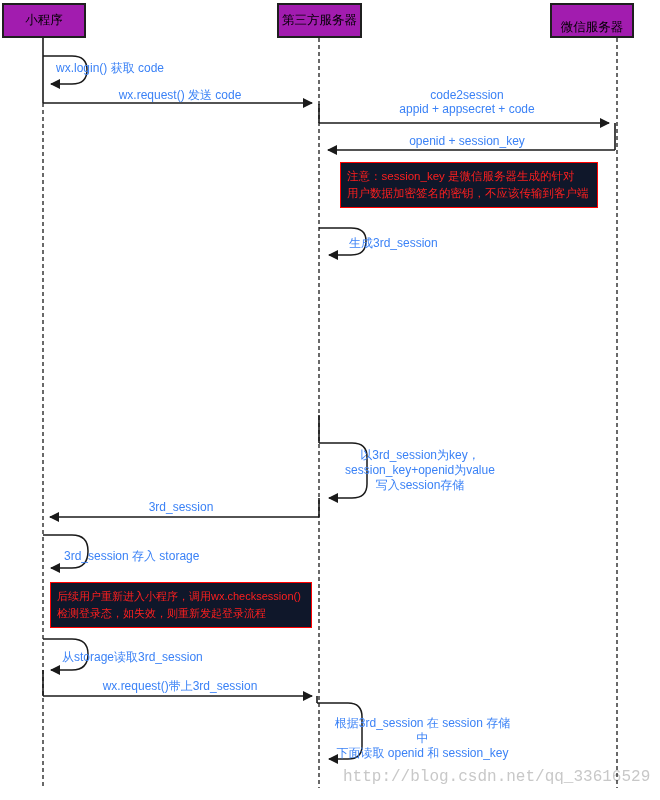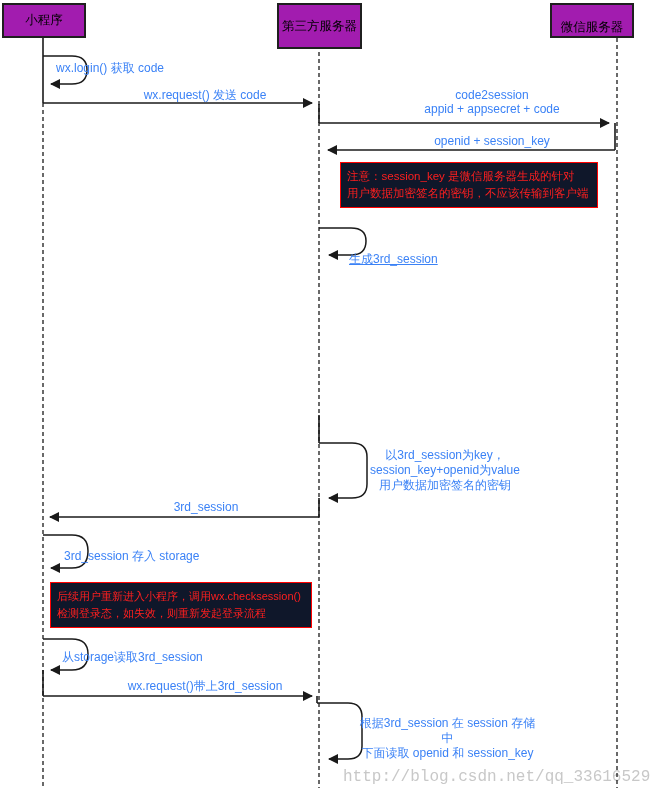--- a/index.html
+++ b/index.html
@@ -8,45 +8,45 @@
     font-family:"Liberation Sans","DejaVu Sans",sans-serif;color:#1a1a1a;
     overflow:hidden;
   }
   .stage svg{position:absolute;left:0;top:0;z-index:2;}
   .actor{
     position:absolute;z-index:3;background:#a21caf;border:2px solid #1f1f1f;
     display:flex;align-items:center;justify-content:center;
     font-size:12.5px;color:#000;box-sizing:border-box;
   }
   .actor-1{left:2px;top:3px;width:84px;height:35px;}
-  .actor-2{left:277px;top:3px;width:85px;height:46px;}
+  .actor-2{left:277px;top:3px;width:85px;height:35px;}
   .actor-3{left:550px;top:3px;width:84px;height:35px;align-items:flex-end;}
   .msg{
     position:absolute;z-index:3;font-size:12px;color:#3b82f6;line-height:14px;
     white-space:pre-line;
   }
-  .center{text-align:center;margin-left:25px;}
+  .center{text-align:center;}
   .note{
     position:absolute;z-index:4;background:#0f172a;border:1px solid #ff0000;
     color:#ff1f1f;box-sizing:border-box;white-space:pre-line;overflow:hidden;
   }
   .note-1{left:340px;top:162px;width:258px;height:46px;padding:5px 6px;font-size:11.5px;line-height:17px;}
   .note-2{left:324px;top:272px;width:287px;height:142px;padding:4px 5px;font-size:11px;line-height:14.6px;letter-spacing:-0.2px;}
   .note-3{left:50px;top:582px;width:262px;height:46px;padding:5px 6px;font-size:11px;line-height:17px;}
   .watermark{
     position:absolute;z-index:1;left:343px;top:768px;width:315px;
     font-family:"Liberation Mono","DejaVu Sans Mono",monospace;
     font-size:16px;color:#c8c8c8;white-space:nowrap;
   }
   
   .m-wx-login{left:56px;top:61px;}
   .m-send-code{left:43px;top:88px;width:274px;}
   .m-code2session{left:340px;top:88px;width:254px;}
   .m-openid{left:340px;top:134px;width:254px;}
-  .m-gen{left:349px;top:252px;text-decoration:underline;}
+  .m-gen{left:349px;top:236px;}
   .m-store{left:330px;top:448px;width:180px;line-height:15px;}
   .m-return{left:43px;top:500px;width:276px;}
   .m-save{left:64px;top:549px;}
   .m-read{left:62px;top:650px;}
   .m-req-session{left:43px;top:679px;width:274px;}
   .m-lookup{left:330px;top:716px;width:185px;line-height:15px;}
 </style>
 </head>
 <body>
 
@@ -106,21 +106,21 @@
   </div>
 
   <div class="msg m-wx-login">wx.login() 获取 code</div>
   <div class="msg m-send-code center">wx.request() 发送 code</div>
   <div class="msg m-code2session center">code2session
 appid + appsecret + code</div>
   <div class="msg m-openid center">openid + session_key</div>
   <div class="msg m-gen">生成3rd_session</div>
   <div class="msg m-store center">以3rd_session为key，
 session_key+openid为value
-用户数据加密签名的密钥</div>
+写入session存储</div>
   <div class="msg m-return center">3rd_session</div>
   <div class="msg m-save">3rd_session 存入 storage</div>
   <div class="msg m-read">从storage读取3rd_session</div>
   <div class="msg m-req-session center">wx.request()带上3rd_session</div>
   <div class="msg m-lookup center">根据3rd_session 在 session 存储中
 下面读取 openid 和 session_key</div>
 
   <div class="note note-1">注意：session_key 是微信服务器生成的针对
 用户数据加密签名的密钥，不应该传输到客户端</div>
   <div class="note note-3">后续用户重新进入小程序，调用wx.checksession()

